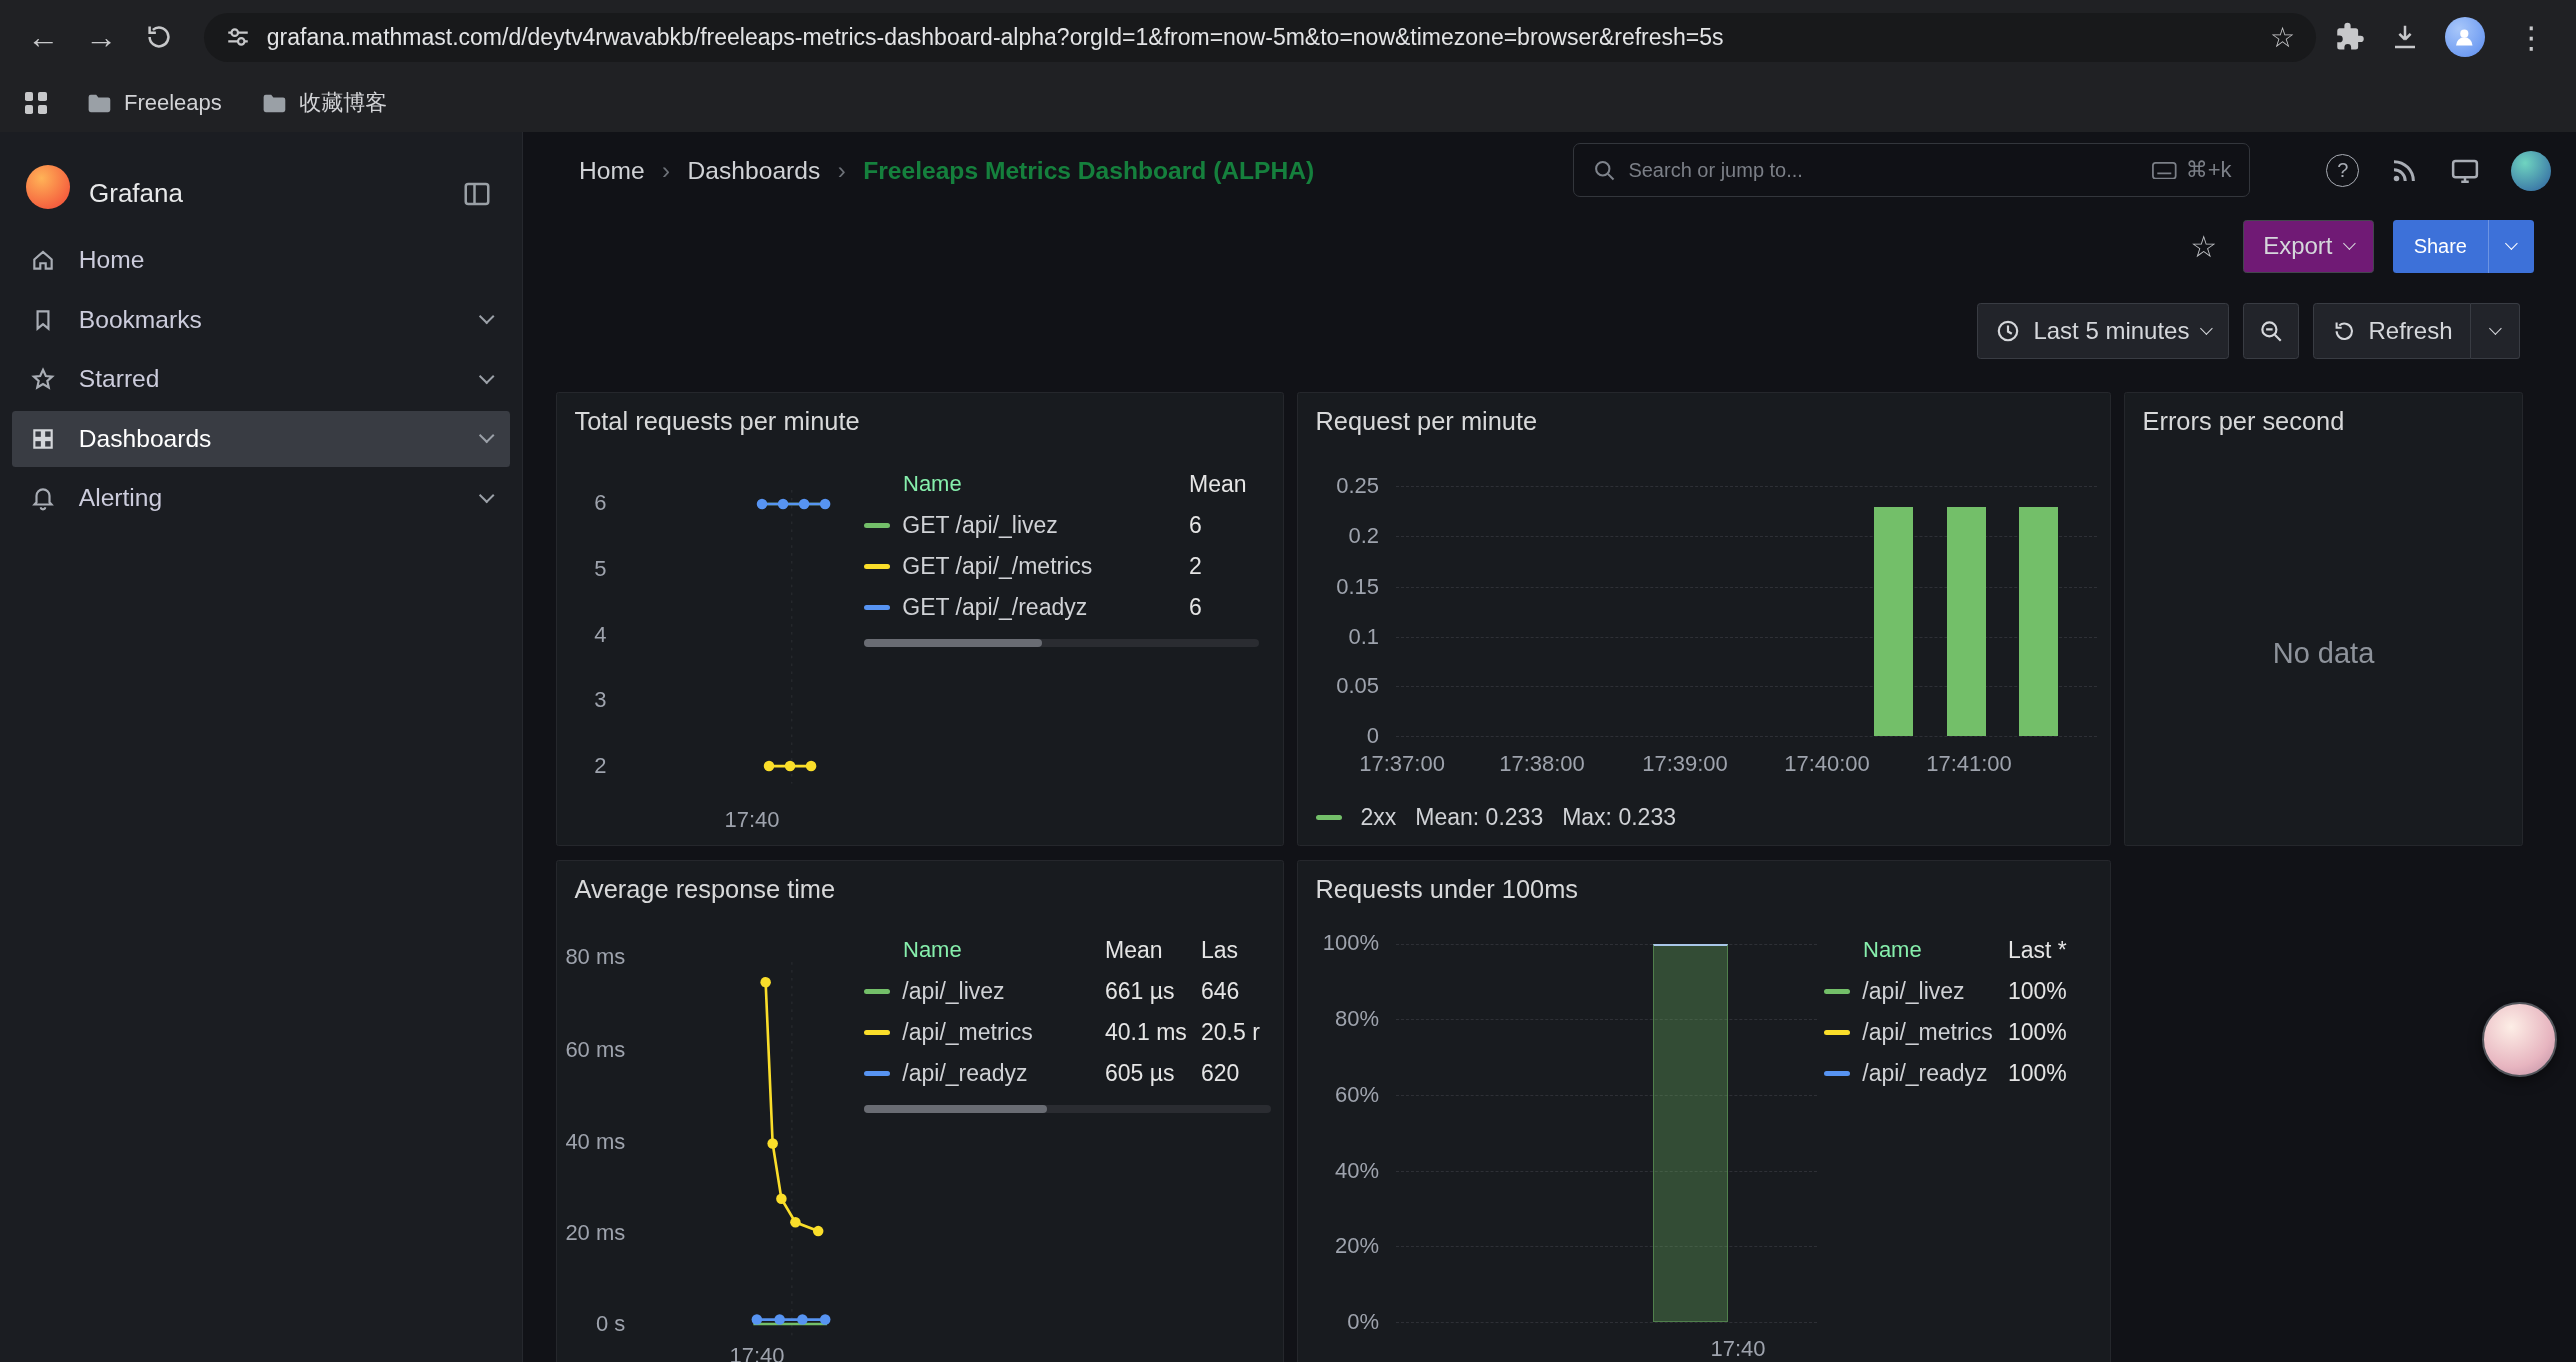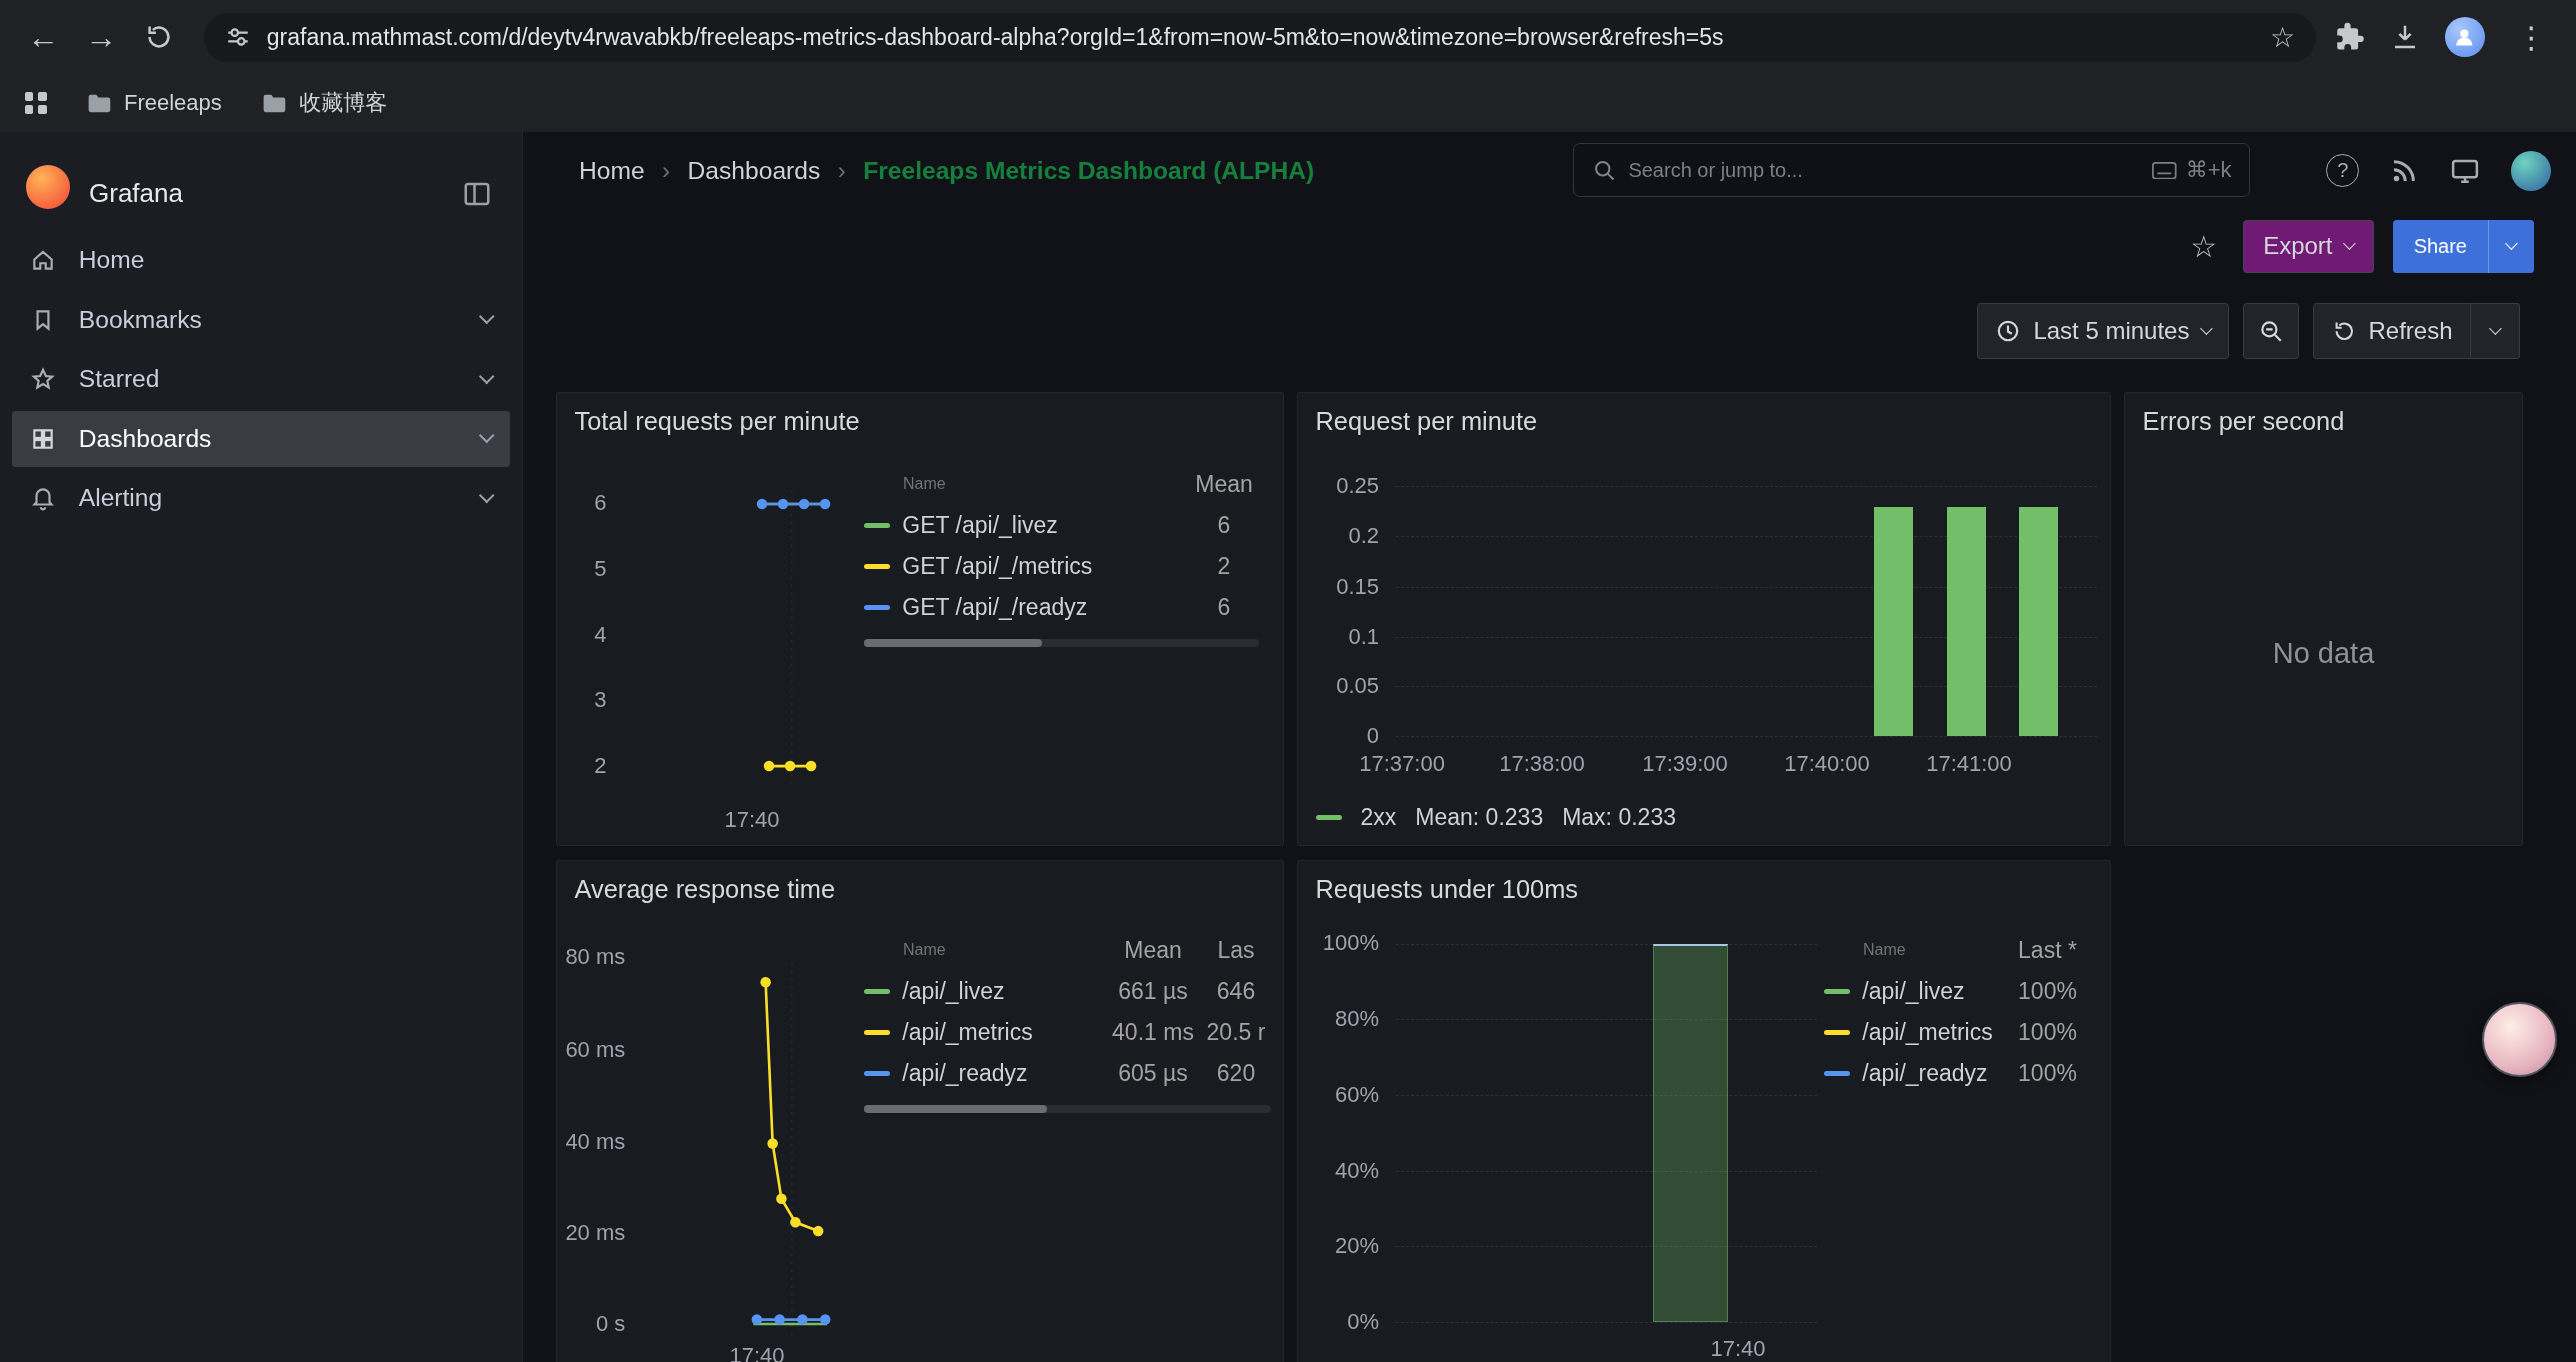--- a/index.html
+++ b/index.html
@@ -98,23 +98,23 @@
   .bar5 { position:absolute; background:rgba(115,191,105,0.30); border:0.9px solid rgba(115,191,105,0.45);
           border-top:2.6px solid #a9c7e8; }
   .xtick { position:absolute; transform:translateX(-50%); color:#9ea3ad; font-size:22px; white-space:nowrap; }
 
   .legend { position:absolute; }
   .lrow { display:grid; align-items:center; height:41px; }
   .p1 .lrow { grid-template-columns:1fr 70px; }
   .p4 .lrow { grid-template-columns:1fr 96px 70px; }
   .p5 .lrow { grid-template-columns:1fr 79px; }
   .lhead { height:42px; }
-  .lg-head { color:#737373; font-size:16px; font-weight:500; }
+  .lg-head { color:#86efac; font-size:22px; font-weight:500; }
   .lname { display:flex; align-items:center; gap:12.3px; color:#d0d2d6; font-size:23px; white-space:nowrap; overflow:hidden; }
-  .lval { text-align:center; color:#a3a3a3; font-size:23px; white-space:nowrap; }
+  .lval { text-align:left; color:#e5e5e5; font-size:23px; white-space:nowrap; }
   .dash { width:26px; height:5.3px; border-radius:2.6px; flex:0 0 auto; display:inline-block; }
   .c-green { background:#73bf69; } .c-yellow { background:#fade2a; } .c-blue { background:#5794f2; }
   .hscroll { height:8.8px; background:#2a2c31; border-radius:4.4px; margin-top:10.5px; position:relative; }
   .hscroll .thumb { position:absolute; left:0; top:0; height:100%; width:45%; background:#696c73; border-radius:4.4px; }
 
   .nodata { position:absolute; top:54%; left:0; right:0; text-align:center; color:#8e939b; font-size:29px; }
 
   .p2-legend { left:17.5px; bottom:14px; display:flex; align-items:center; gap:19px; font-size:23px; color:#d0d2d6; }
 
   .float-avatar { position:absolute; left:2482px; top:1002px; width:75px; height:75px; border-radius:50%;

